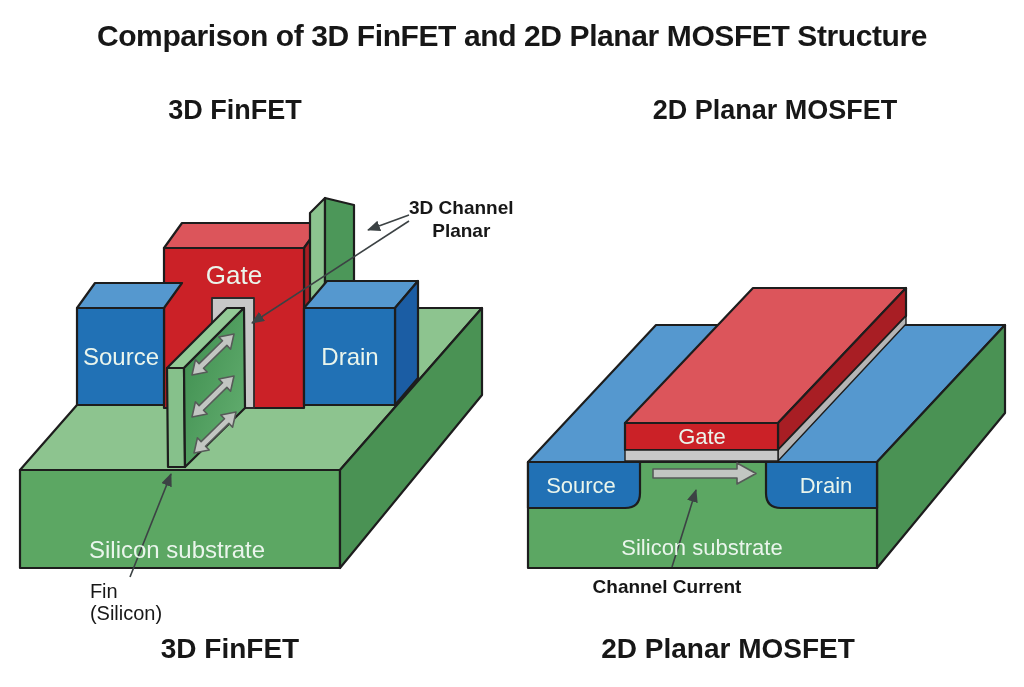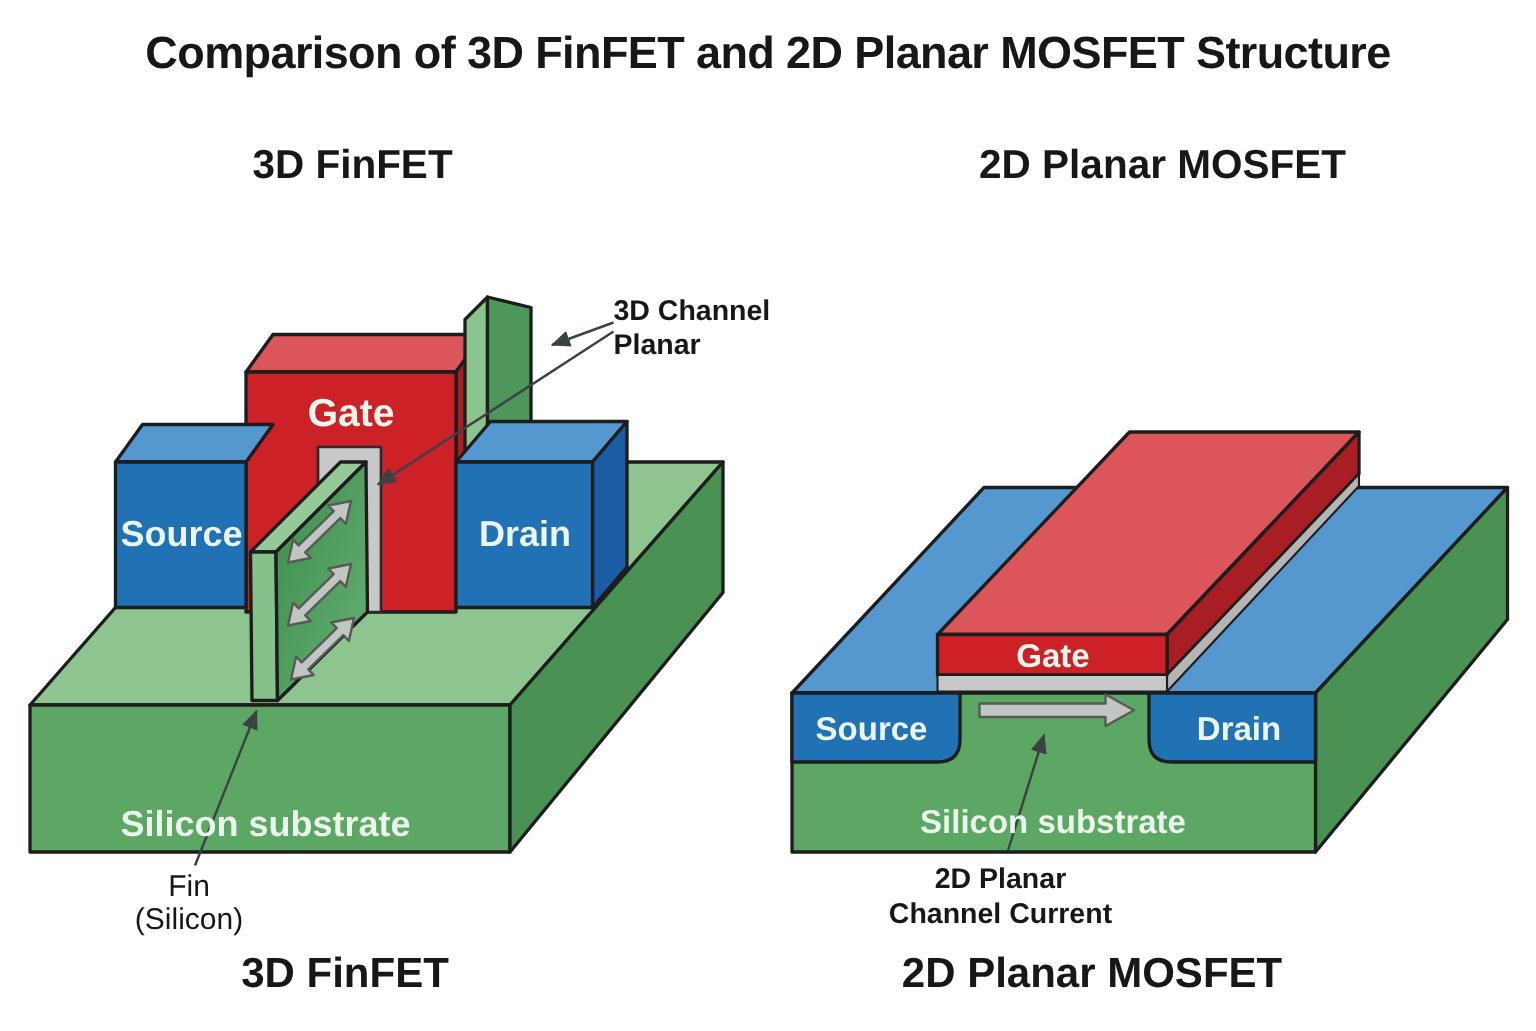--- a/index.html
+++ b/index.html
@@ -33,44 +33,44 @@
     background:var(--bg);
     overflow:hidden;
     font-family:"Liberation Sans","DejaVu Sans",sans-serif;
   }
   #scene{position:absolute;left:0;top:0;}
   .lbl{
     position:absolute;
     transform:translate(-50%,-50%);
     white-space:nowrap;
     color:var(--label-white);
-    font-weight:700;
+    font-weight:400;
     text-align:right;
     line-height:1.15;
   }
   .title{
     position:absolute;left:512px;top:36px;
     transform:translate(-50%,-50%);
     font-size:30px;font-weight:700;letter-spacing:-0.4px;
     color:var(--ink);white-space:nowrap;text-align:center;
   }
   .heading{
     position:absolute;transform:translate(-50%,-50%);
     font-size:27px;font-weight:700;color:var(--ink);white-space:nowrap;
   }
   .caption{
     position:absolute;transform:translate(-50%,-50%);
     font-size:28px;font-weight:700;color:var(--ink);white-space:nowrap;
   }
   .ann-block{
     position:absolute;color:var(--ink);
-    text-align:center;line-height:23px;font-size:19px;font-weight:700;
+    line-height:23px;font-size:19px;font-weight:700;
   }
   .ann-block span{display:block;}
-  .ann-left{text-align:left;}
+  .ann-left{text-align:center;}
   .ann-center{transform:translateX(-50%);}
   .fin-lbl{font-weight:500;font-size:20px;line-height:22px;}
   .fs26{font-size:26px;}
   .fs24{font-size:24px;}
   .fs22{font-size:22px;}
 </style>
 </head>
 <body>
 
 <div id="canvas">
@@ -168,19 +168,18 @@
   </div>
 
   <div class="caption" style="left:230px;top:649px">3D FinFET</div>
 
   <div class="lbl fs22" style="left:702px;top:437px">Gate</div>
   <div class="lbl fs22" style="left:581px;top:486px">Source</div>
   <div class="lbl fs22" style="left:826px;top:486px">Drain</div>
   <div class="lbl fs22" style="left:702px;top:548px">Silicon substrate</div>
 
   <div class="ann-block ann-center" style="left:667px;top:575px">
-    <span>2D Planar</span>
     <span>Channel Current</span>
   </div>
 
   <div class="caption" style="left:728px;top:649px">2D Planar MOSFET</div>
 
 </div>
 
 </body></html>

